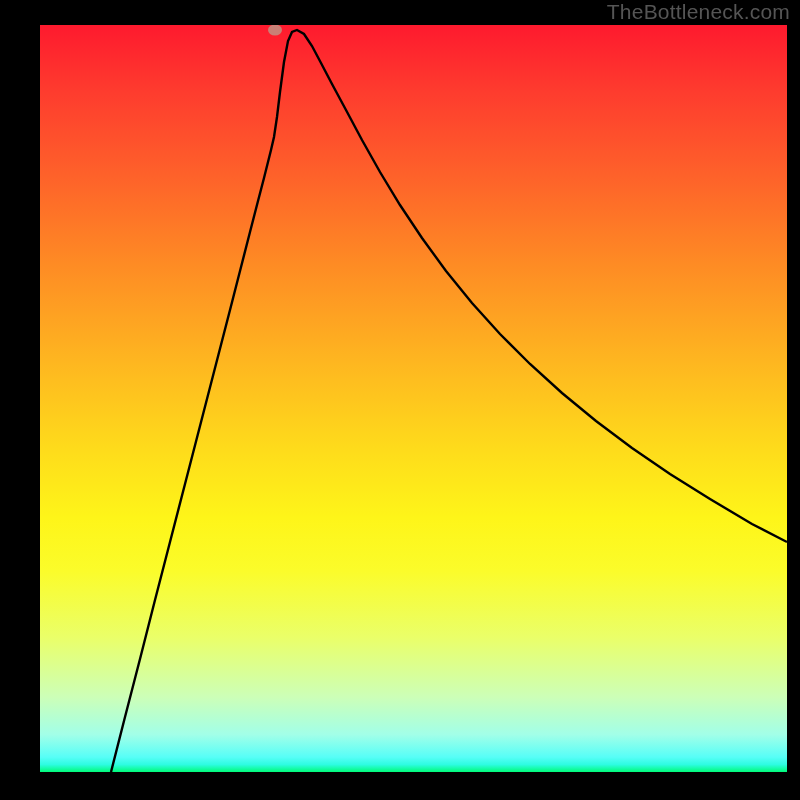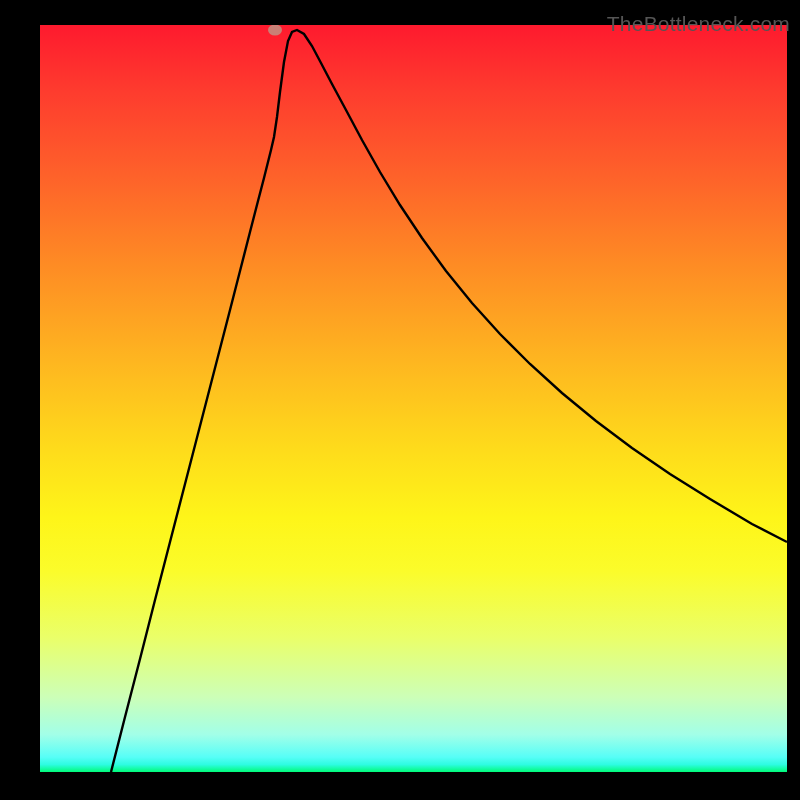--- a/index.html
+++ b/index.html
@@ -12,21 +12,21 @@
     overflow: hidden;
   }
   .frame {
     position: relative;
     width: 800px;
     height: 800px;
     background: #000;
   }
   .watermark {
     position: absolute;
-    top: 12px;
+    top: 0;
     right: 10px;
     color: #555;
     font-size: 21px;
     font-weight: 400;
     letter-spacing: 0.2px;
     z-index: 5;
   }
   .plot-area {
     position: absolute;
     left: 40px;

